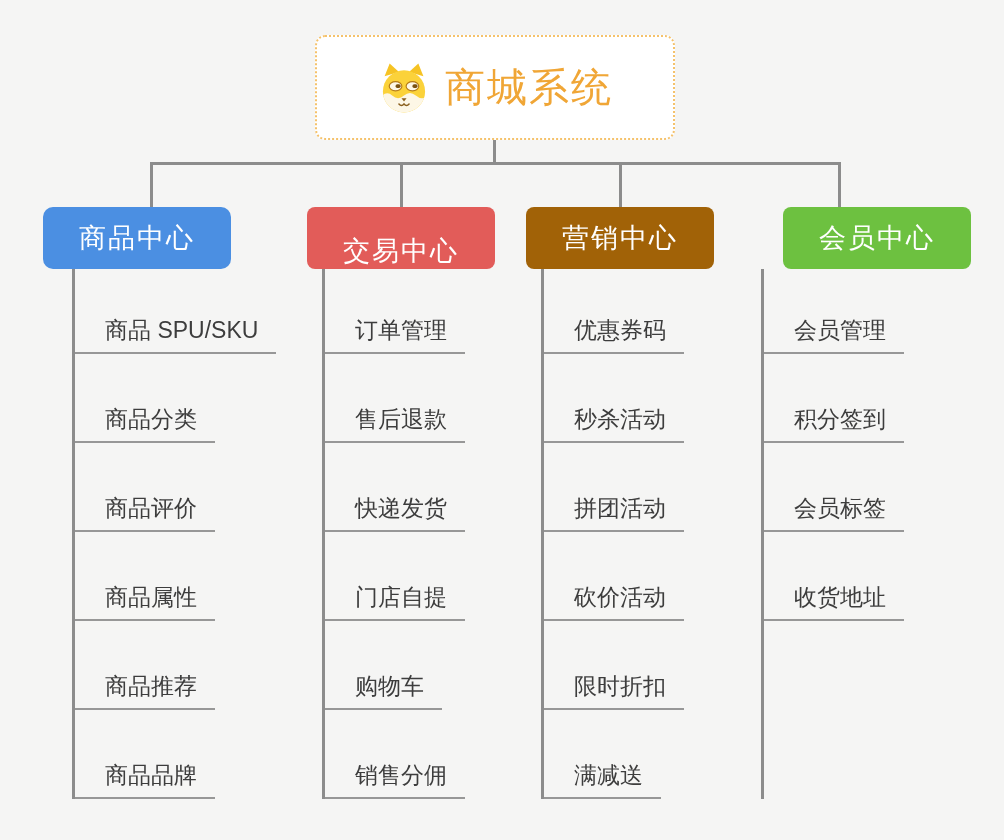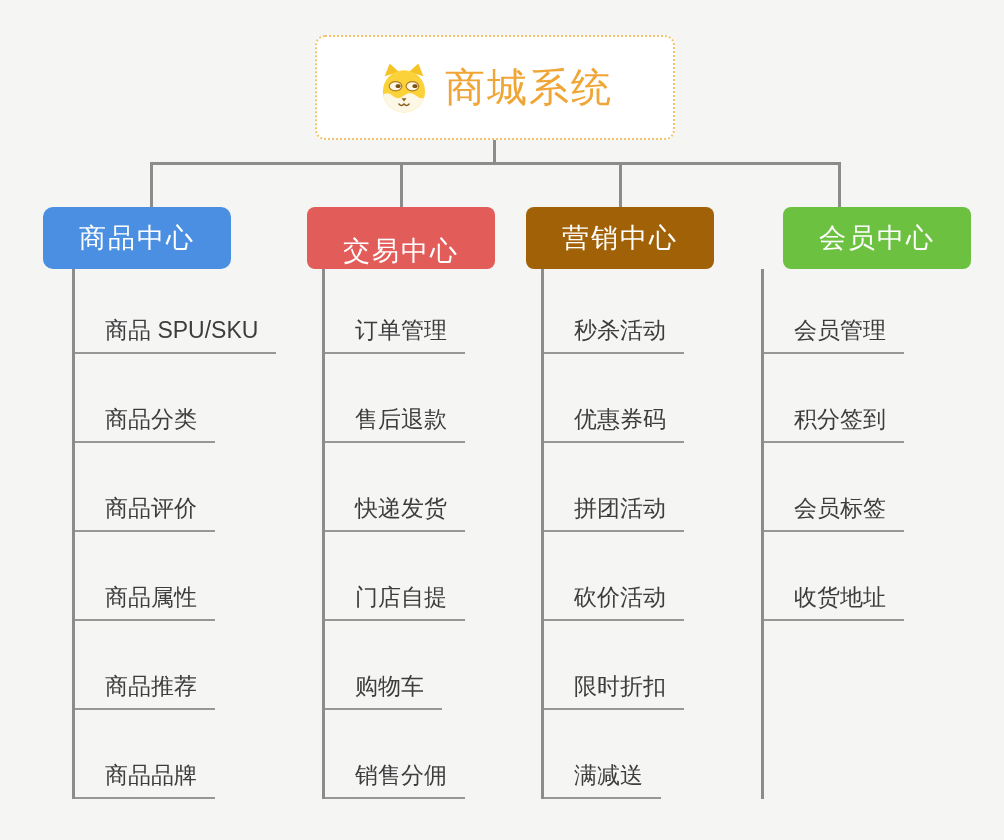--- a/index.html
+++ b/index.html
@@ -193,26 +193,26 @@
     <div class="child-row">
         <span class="child-label">商品推荐</span>
       </div>
     <div class="child-row">
         <span class="child-label">商品品牌</span>
       </div>
   </div>
 
   <div class="branch-children col-3">
     <div class="child-row">
+        <span class="child-label">优惠券码</span>
+      </div>
+    <div class="child-row">
         <span class="child-label">秒杀活动</span>
       </div>
     <div class="child-row">
-        <span class="child-label">优惠券码</span>
-      </div>
-    <div class="child-row">
         <span class="child-label">拼团活动</span>
       </div>
     <div class="child-row">
         <span class="child-label">砍价活动</span>
       </div>
     <div class="child-row">
         <span class="child-label">限时折扣</span>
       </div>
     <div class="child-row">
         <span class="child-label">满减送</span>

